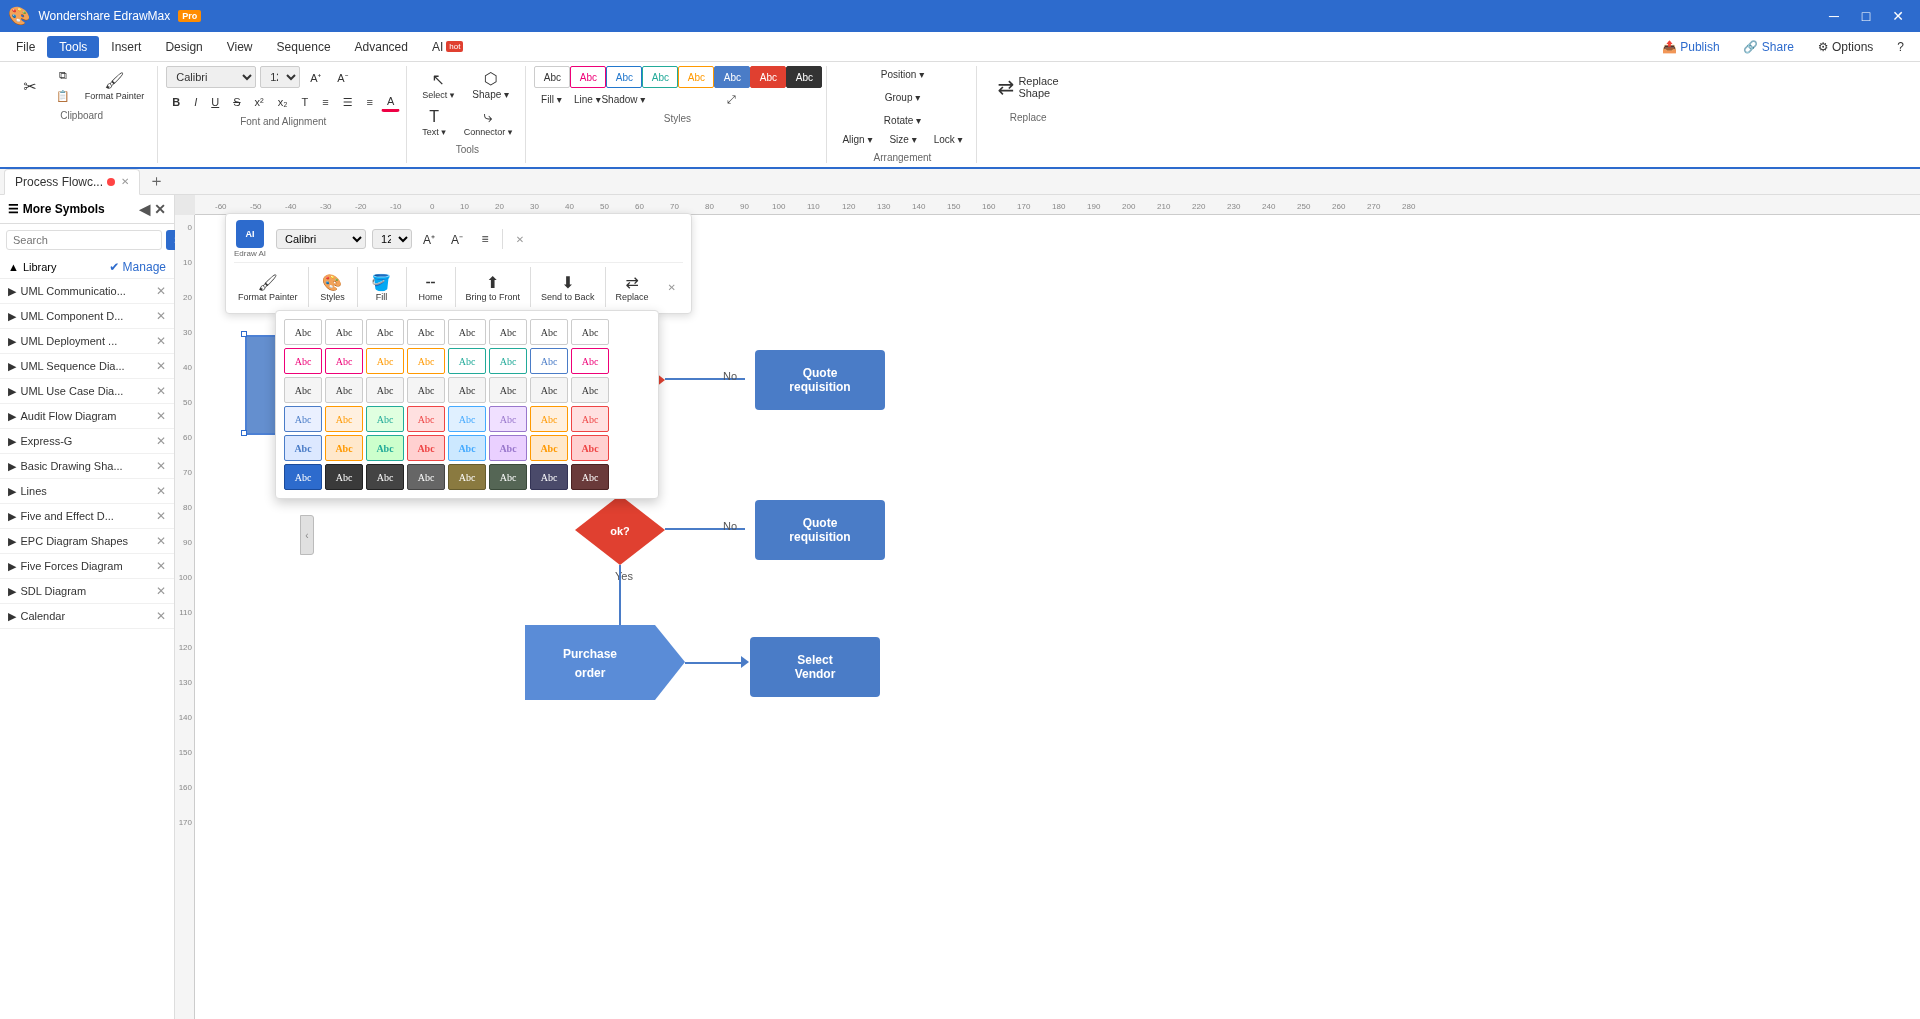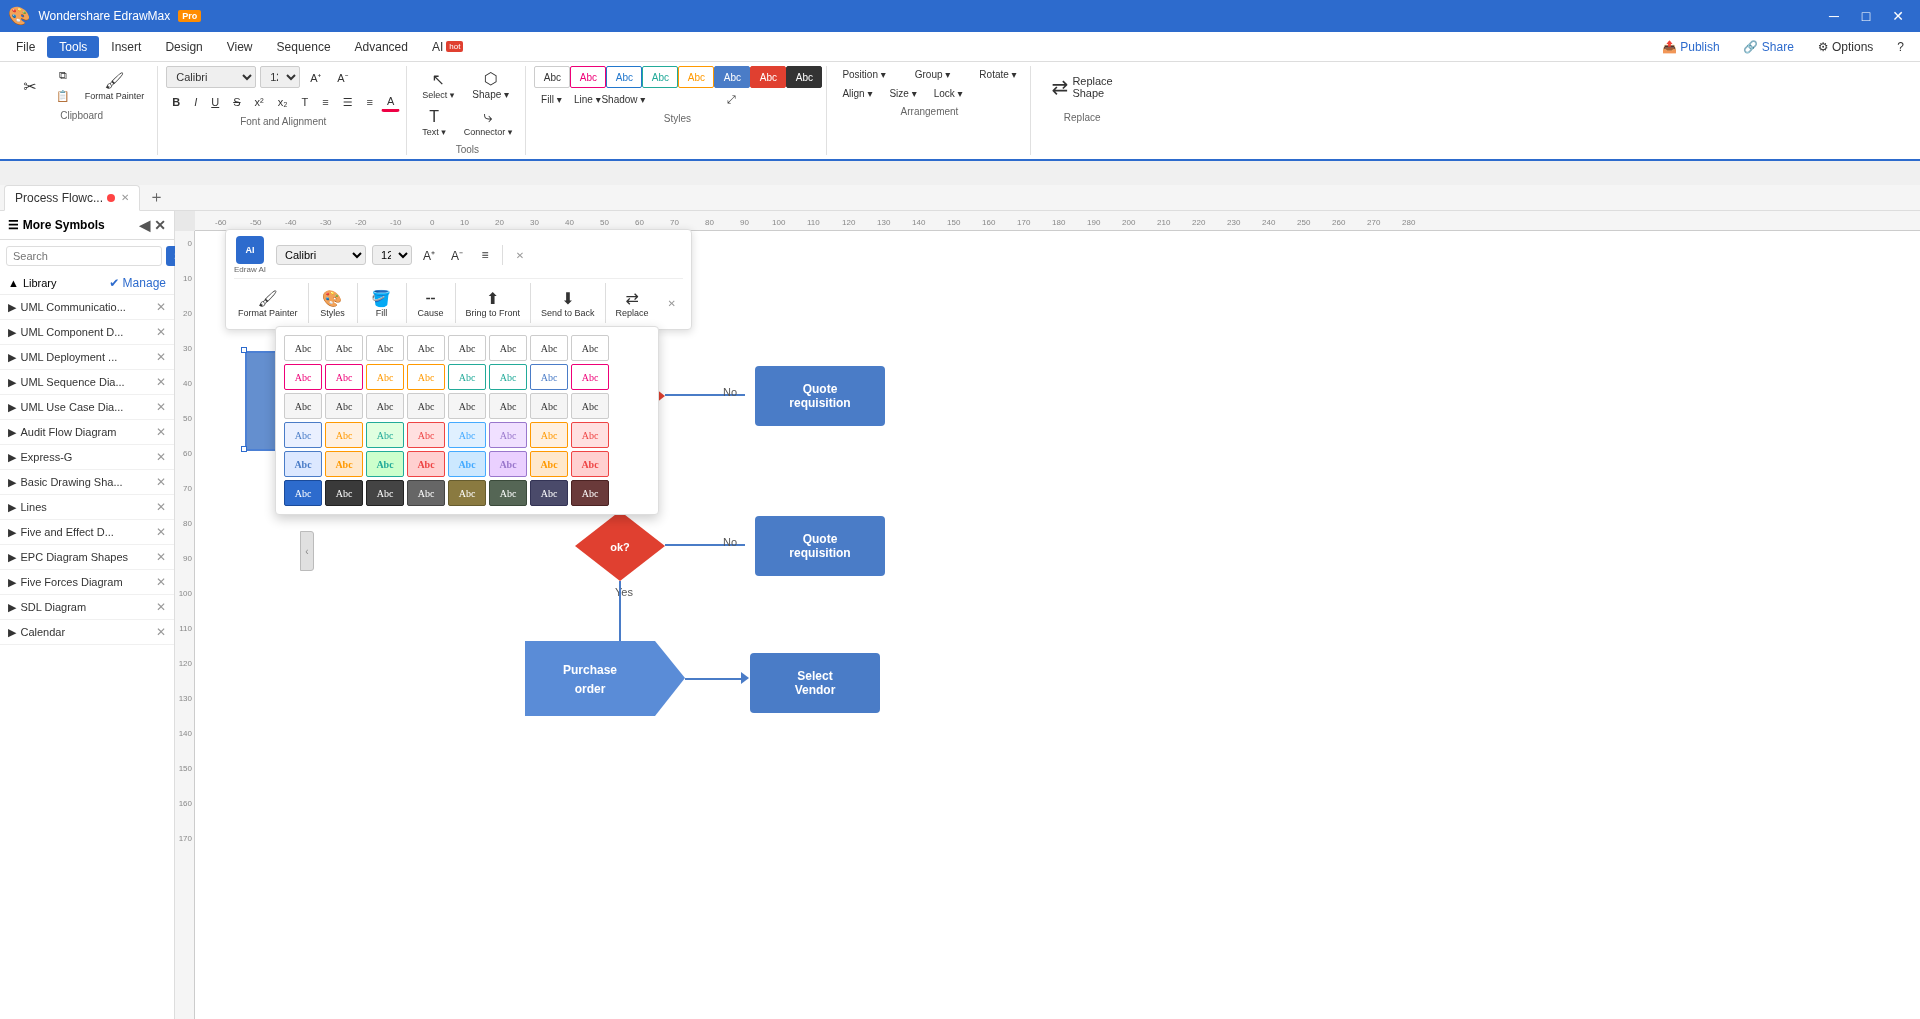--- a/index.html
+++ b/index.html
@@ -55,21 +55,21 @@
     }
     .swatch {
       width: 36px; height: 22px; border: 1px solid #ccc; border-radius: 2px;
       display: flex; align-items: center; justify-content: center; font-size: 10px;
       cursor: pointer; background: white; color: #333;
     }
 
     
     #tabs-bar {
       display: flex; align-items: center; background: #f5f5f5;
-      border-bottom: 1px solid #ddd; padding: 0 4px; height: 26px; margin-top: 24px;
+      border-bottom: 1px solid #ddd; padding: 0 4px; height: 26px;
     }
     .tab-item {
       display: flex; align-items: center; gap: 4px;
       padding: 0 10px; height: 26px; cursor: pointer;
       border: 1px solid transparent; font-size: 12px; color: #333;
       background: #e0e0e0; border-radius: 4px 4px 0 0; margin-right: 2px;
     }
     .tab-item.active { background: white; border-color: #ddd #ddd white; }
     .tab-dot { width: 8px; height: 8px; border-radius: 50%; background: #f44; }
     .tab-add { font-size: 16px; cursor: pointer; color: #666; padding: 0 6px; }
@@ -305,21 +305,21 @@
         <div class="r-btn-sm" style="font-size:10px;">Line ▾</div>
         <div class="r-btn-sm" style="font-size:10px;">Shadow ▾</div>
         <div style=""></div>
         <div style=""></div>
         <div class="r-btn-sm">⤢</div>
       </div>
       <div class="ribbon-section-label">Styles</div>
     </div>
 
     <div class="ribbon-section">
-      <div class="ribbon-row" style="gap:15px;">
+      <div class="ribbon-row" style="gap:6px;flex-direction:column;">
         <div class="r-btn">
             <span style="font-size:10px;">Position ▾</span>
           </div>
         <div class="r-btn">
             <span style="font-size:10px;">Group ▾</span>
           </div>
         <div class="r-btn">
             <span style="font-size:10px;">Rotate ▾</span>
           </div>
       </div>
@@ -638,21 +638,21 @@
           <span>Styles</span>
         </div>
         <div class="ft-divider"></div>
         <div class="ft-tool">
           <span class="icon">🪣</span>
           <span>Fill</span>
         </div>
         <div class="ft-divider"></div>
         <div class="ft-tool">
           <span class="icon">╌</span>
-          <span>Cause</span>
+          <span>Home</span>
         </div>
         <div class="ft-divider"></div>
         <div class="ft-tool">
           <span class="icon">⬆</span>
           <span>Bring to Front</span>
         </div>
         <div class="ft-divider"></div>
         <div class="ft-tool">
           <span class="icon">⬇</span>
           <span>Send to Back</span>

